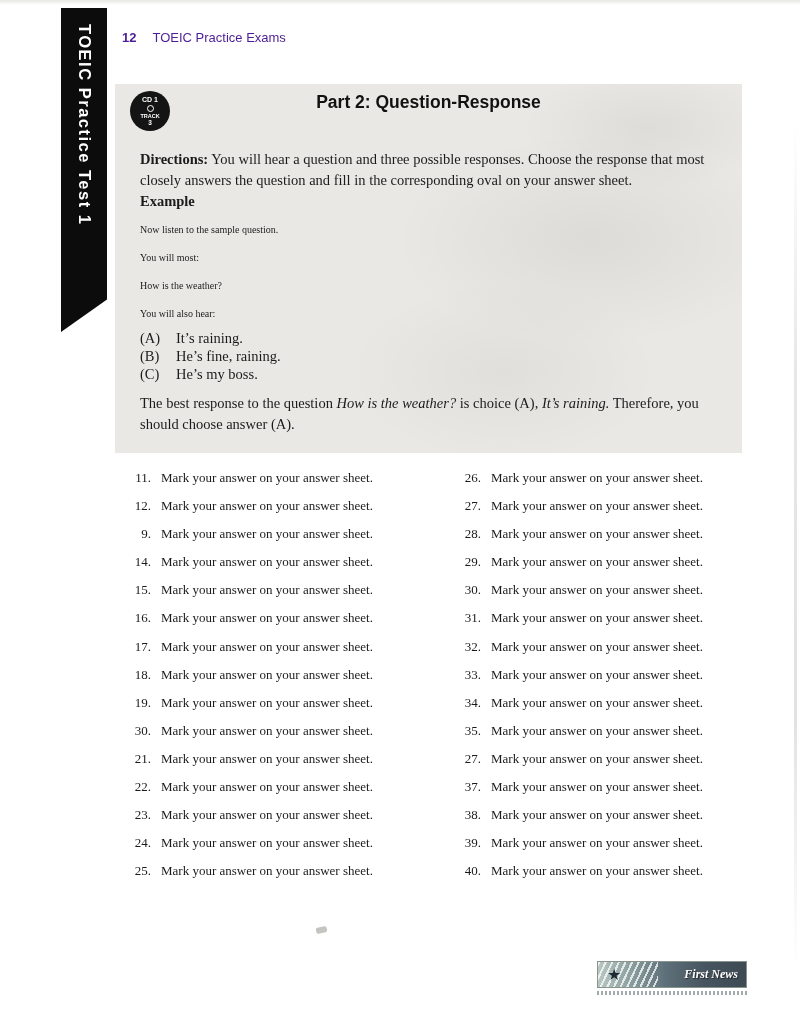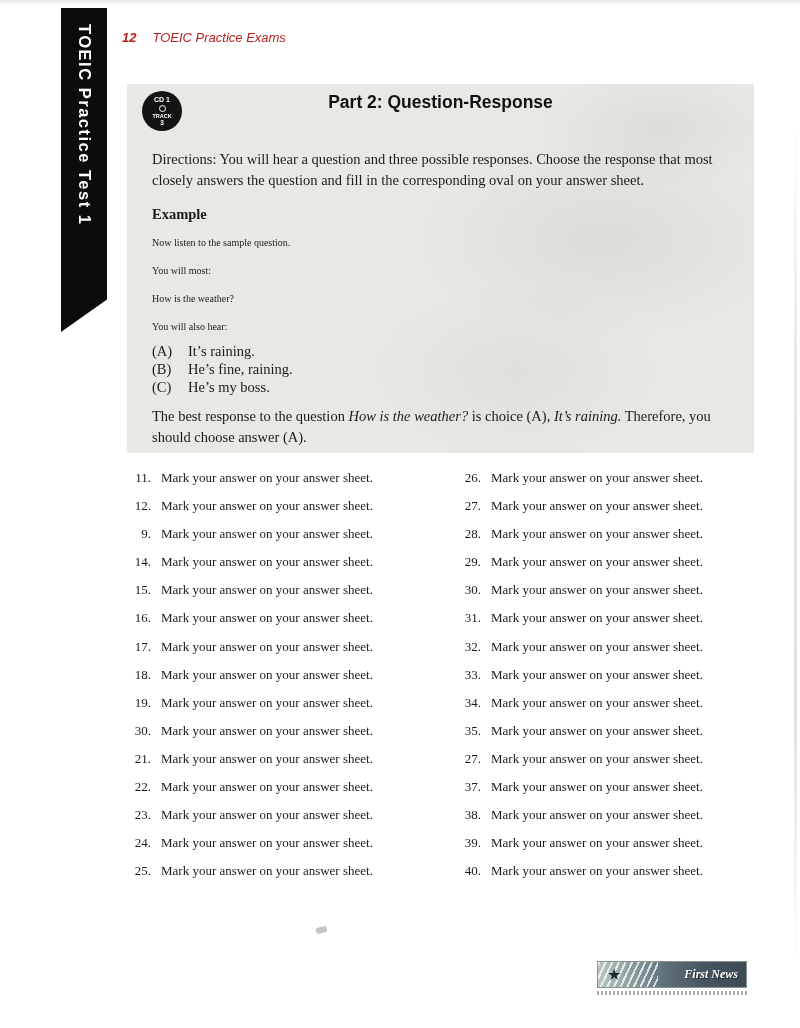--- a/index.html
+++ b/index.html
@@ -32,28 +32,28 @@
   .sidebar-tab .vlabel {
     writing-mode:vertical-rl;
     color:#ffffff; font-family:"Liberation Sans", sans-serif;
     font-weight:bold; font-size:16.5px; letter-spacing:1.5px;
     white-space:nowrap; margin-top:16px;
   }
 
   
   .page-header {
     position:absolute; left:122px; top:30px;
-    font-family:"Liberation Sans", sans-serif; font-size:13px; font-style:italic;
-    color:#b91c1c;
+    font-family:"Liberation Sans", sans-serif; font-size:13px; 
+    color:#4c1d95;
   }
   .page-number { font-weight:bold; margin-right:16px; }
 
   
   .directions-box {
-    position:absolute; left:127px; top:84px; width:627px; height:369px;
+    position:absolute; left:115px; top:84px; width:627px; height:369px;
     padding:0 25px;
     background:
       radial-gradient(280px 150px at 76% 42%, rgba(0,0,0,0.055), rgba(0,0,0,0) 70%),
       radial-gradient(220px 130px at 62% 78%, rgba(0,0,0,0.04), rgba(0,0,0,0) 70%),
       radial-gradient(180px 90px at 85% 12%, rgba(0,0,0,0.05), rgba(0,0,0,0) 70%),
       #e9e8e4;
   }
   .cd-badge {
     position:absolute; left:15px; top:7px; width:40px; height:40px;
     border-radius:50%; background:#141414; color:#fff;
@@ -64,22 +64,22 @@
   .cd-badge .ring { width:7px; height:7px; border:1.5px solid #fff; border-radius:50%; margin:2px 0; }
   .cd-badge .trk  { font-size:5.5px; font-weight:bold; }
   .cd-badge .tno  { font-size:6.5px; font-weight:bold; margin-top:1px; }
 
   .part-title {
     margin-top:8px; text-align:center;
     font-family:"Liberation Sans", sans-serif; font-weight:bold; font-size:17.5px;
     color:#111;
   }
   .directions-paragraph { margin-top:36px; font-size:14.5px; line-height:21px; }
-  .directions-label { font-weight:normal;margin-top:9px; }
-  .example-heading { margin-top:13px; font-weight:bold; font-size:14.5px; line-height:21px; }
+  .directions-label { font-weight:bold;margin-top:9px; }
+  .example-heading { font-weight:bold; font-size:14.5px; line-height:21px; }
   .intro-line { margin-top:7px; font-size:10px; line-height:21px; }
   .options { margin-top:5px; }
   .option-row { font-size:14.5px; line-height:18px; display:flex; }
   .option-letter { width:36px; flex:0 0 36px; }
   .conclusion-paragraph { margin-top:10px; font-size:14.5px; line-height:21px; }
   .ital { font-style:italic; }
 
   
   .questions { position:absolute; left:125px; top:470px; display:flex; }
   .q-col { width:330px; }

